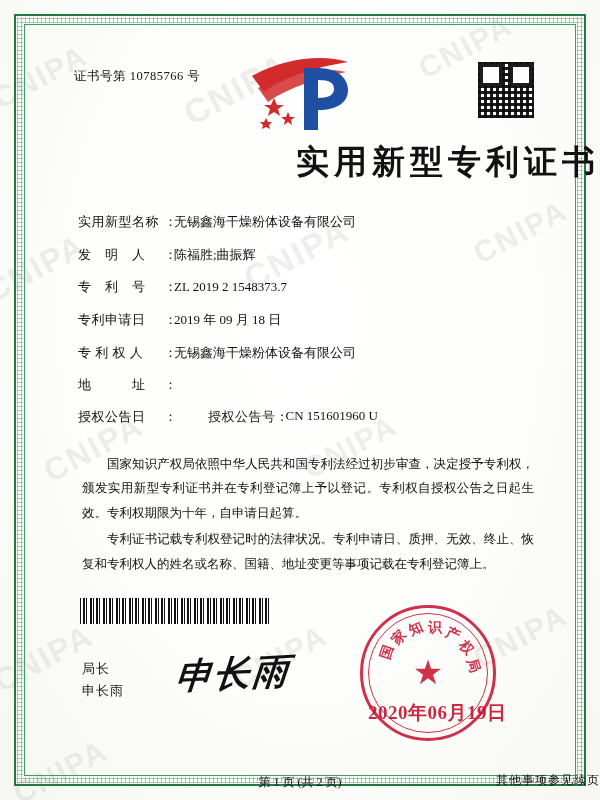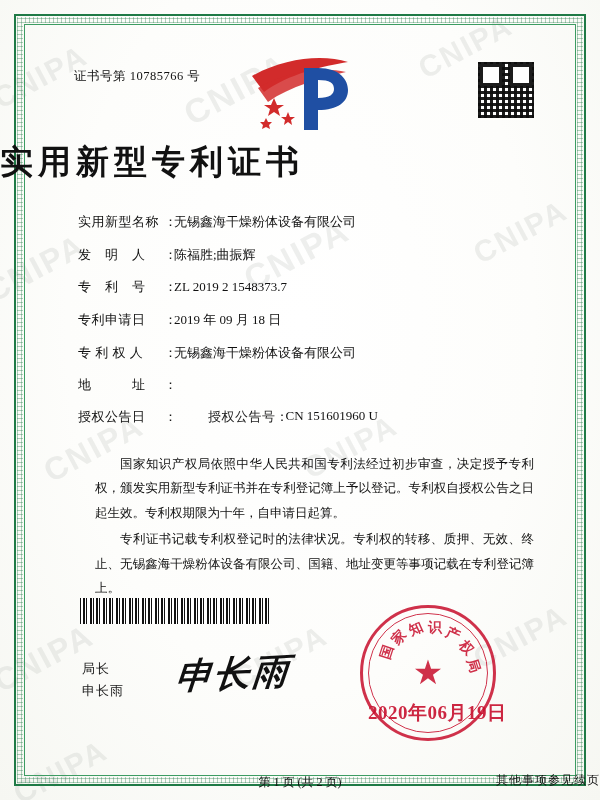--- a/index.html
+++ b/index.html
@@ -126,21 +126,21 @@
     top: 52px;
     width: 110px;
     height: 82px;
   }
 
   .title {
     position: absolute;
     left: 0;
     right: 0;
     top: 140px;
-    text-align: left;
+    text-align: right;
     font-size: 33px;
     font-weight: 700;
     letter-spacing: 5px;
     color: #111;
     font-family: Liberation Sans, sans-serif;
   }
 
   
   .fields {
     position: absolute;
@@ -184,21 +184,21 @@
     position: absolute;
     left: 78px;
     right: 66px;
     top: 452px;
     font-size: 12.5px;
     line-height: 1.95;
     text-align: justify;
     color: #111;
   }
   .paras p {
-    margin: 0 0 2px 17px;
+    margin: 0 0 2px 4px;
     text-indent: 25px;
   }
 
   
   .barcode {
     position: absolute;
     left: 80px;
     top: 598px;
     width: 190px;
     height: 26px;
@@ -394,21 +394,21 @@
           <div class="grant-lbl">授权公告号</div>
           <div class="colon">：</div>
           <div class="val">CN 151601960 U</div>
         </div>
       </div>
 
     </div>
 
     <div class="paras">
       <p>国家知识产权局依照中华人民共和国专利法经过初步审查，决定授予专利权，颁发实用新型专利证书并在专利登记簿上予以登记。专利权自授权公告之日起生效。专利权期限为十年，自申请日起算。</p>
-      <p>专利证书记载专利权登记时的法律状况。专利权的转移、质押、无效、终止、无锡鑫海干燥粉体设备有限公司、国籍、地址变更等事项记载在专利登记簿上。</p>
+      <p>专利证书记载专利权登记时的法律状况。专利申请日、质押、无效、终止、恢复和专利权人的姓名或名称、国籍、地址变更等事项记载在专利登记簿上。</p>
     </div>
 
     <div class="barcode"></div>
 
     <div class="sig-label">
       <div>局长</div>
       <div>申长雨</div>
     </div>
     <div class="sig-script">申长雨</div>
 

